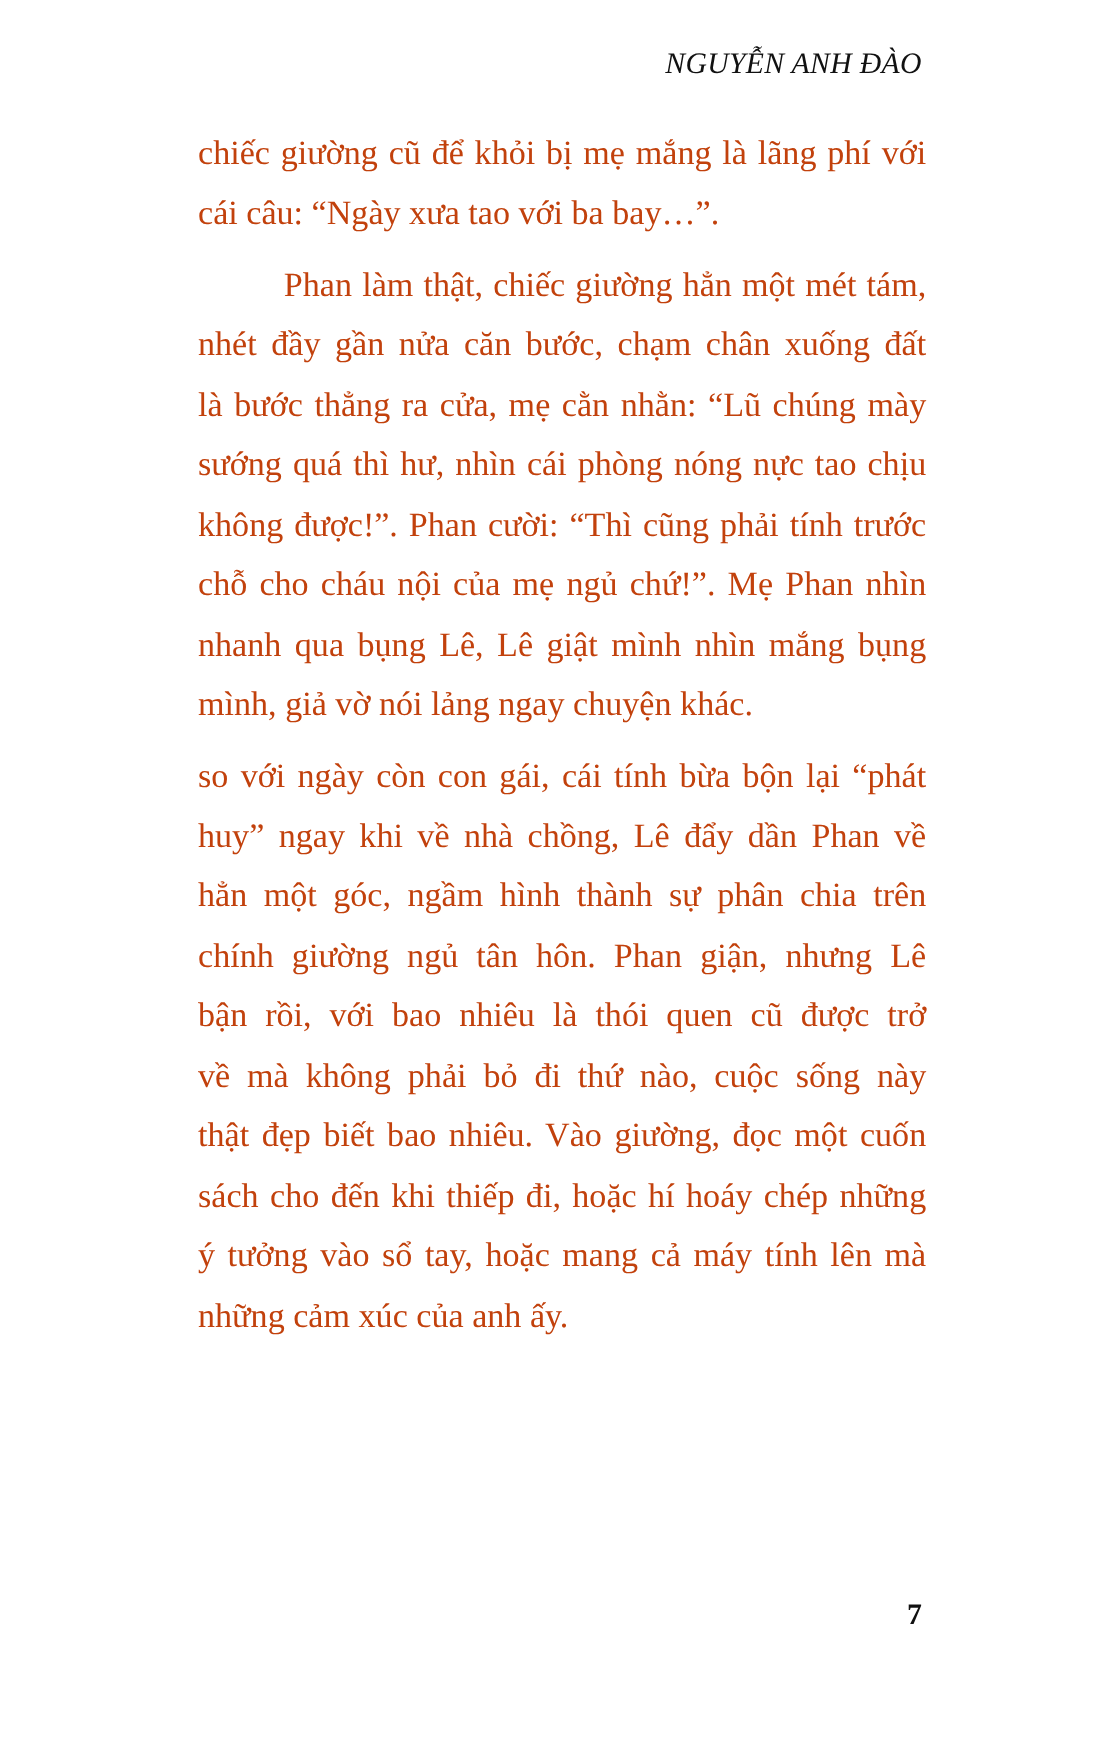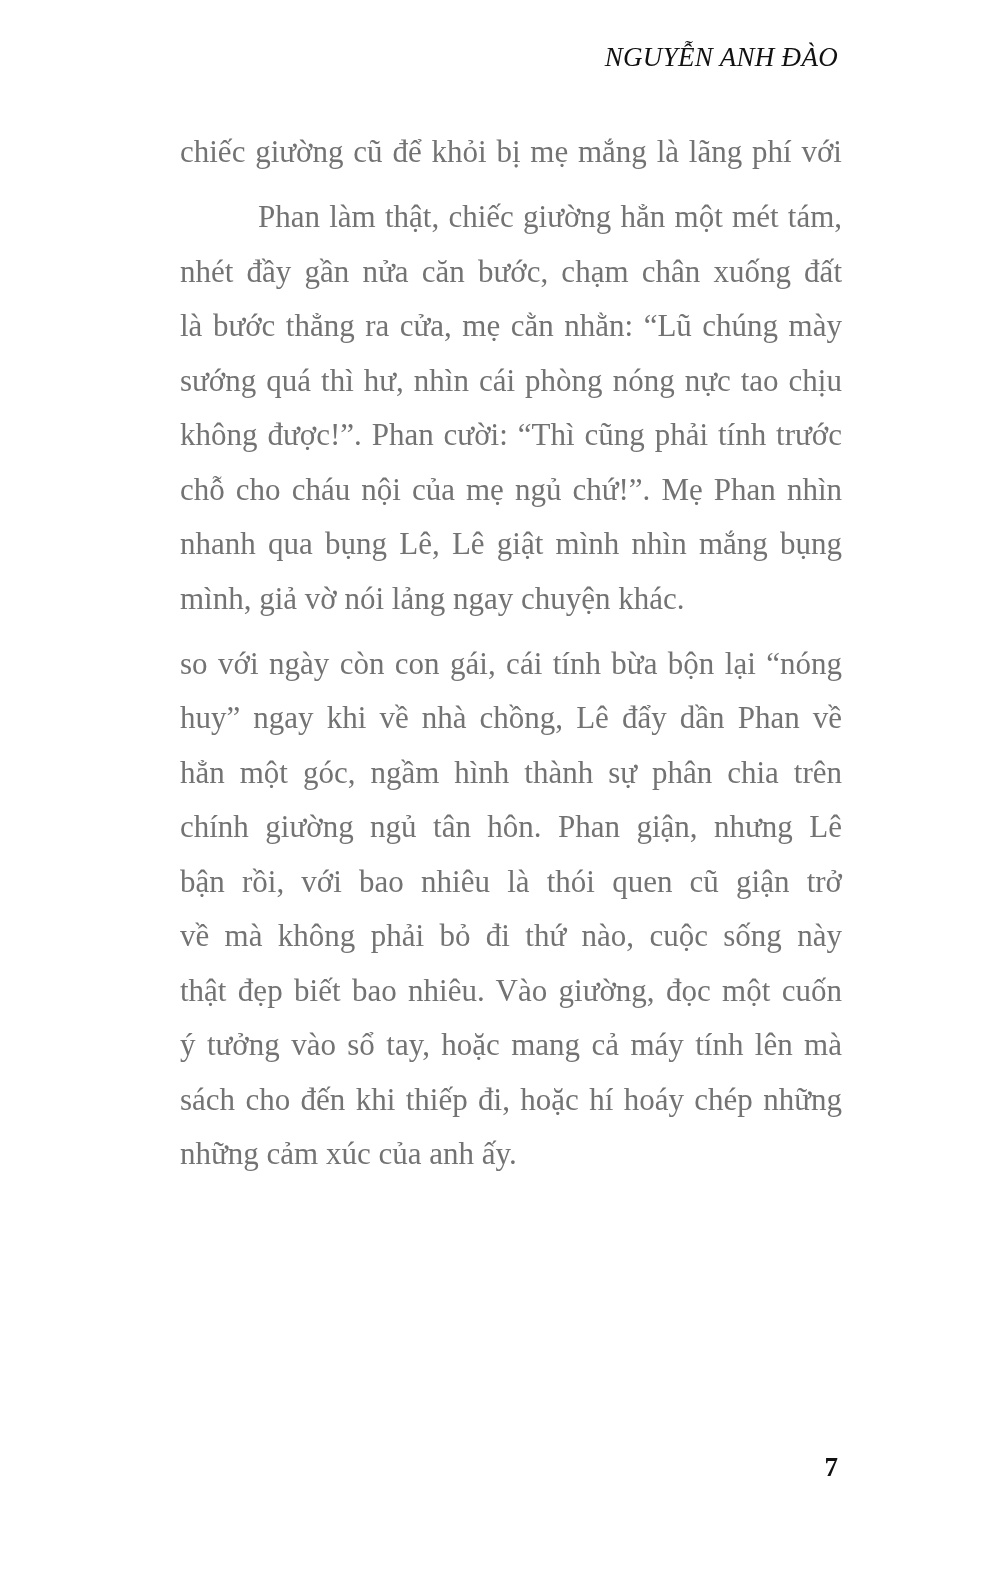--- a/index.html
+++ b/index.html
@@ -28,26 +28,26 @@
       font-family: "Liberation Serif", "DejaVu Serif", serif;
       font-style: italic;
       font-size: 27px;
       letter-spacing: 0.3px;
       color: #111;
       white-space: nowrap;
     }
     .body-text {
       position: absolute;
       left: 180px;
-      top: 125px;
+      top: 112px;
       width: 662px;
       font-family: "Liberation Serif", "DejaVu Serif", serif;
       font-size: 31px;
       line-height: 54.5px;
-      color: #737373;
+      color: #c2410c;
     }
     .line {
       display: block;
       white-space: nowrap;
       height: 54.5px;
     }
     .line.justify {
       text-align: justify;
       text-align-last: justify;
     }
@@ -70,43 +70,44 @@
 </head>
 <body>
 
 <div class="page">
   <div class="running-header">NGUYỄN ANH ĐÀO</div>
 
   <div class="body-text">
 
     <div class="paragraph">
       <span class="line justify">chiếc giường cũ để khỏi bị mẹ mắng là lãng phí với</span>
+      <span class="line">cái câu: “Ngày xưa tao với ba bay…”.</span>
     </div>
     <div class="para-gap"></div>
 
     <div class="paragraph">
       <span class="line justify indent">Phan làm thật, chiếc giường hẳn một mét tám,</span>
       <span class="line justify">nhét đầy gần nửa căn bước, chạm chân xuống đất</span>
       <span class="line justify">là bước thẳng ra cửa, mẹ cằn nhằn: “Lũ chúng mày</span>
       <span class="line justify">sướng quá thì hư, nhìn cái phòng nóng nực tao chịu</span>
       <span class="line justify">không được!”. Phan cười: “Thì cũng phải tính trước</span>
       <span class="line justify">chỗ cho cháu nội của mẹ ngủ chứ!”. Mẹ Phan nhìn</span>
       <span class="line justify">nhanh qua bụng Lê, Lê giật mình nhìn mắng bụng</span>
       <span class="line">mình, giả vờ nói lảng ngay chuyện khác.</span>
     </div>
     <div class="para-gap"></div>
 
     <div class="paragraph">
-      <span class="line justify">so với ngày còn con gái, cái tính bừa bộn lại “nóng</span>
+      <span class="line justify">so với ngày còn con gái, cái tính bừa bộn lại “phát</span>
       <span class="line justify">huy” ngay khi về nhà chồng, Lê đẩy dần Phan về</span>
       <span class="line justify">hẳn một góc, ngầm hình thành sự phân chia trên</span>
       <span class="line justify">chính giường ngủ tân hôn. Phan giận, nhưng Lê</span>
-      <span class="line justify">bận rồi, với bao nhiêu là thói quen cũ giận trở</span>
+      <span class="line justify">bận rồi, với bao nhiêu là thói quen cũ được trở</span>
       <span class="line justify">về mà không phải bỏ đi thứ nào, cuộc sống này</span>
       <span class="line justify">thật đẹp biết bao nhiêu. Vào giường, đọc một cuốn</span>
+      <span class="line justify">sách cho đến khi thiếp đi, hoặc hí hoáy chép những</span>
       <span class="line justify">ý tưởng vào sổ tay, hoặc mang cả máy tính lên mà</span>
-      <span class="line justify">sách cho đến khi thiếp đi, hoặc hí hoáy chép những</span>
       <span class="line">những cảm xúc của anh ấy.</span>
     </div>
   </div>
 
   <div class="page-number">7</div>
 </div>
 
 </body></html>

